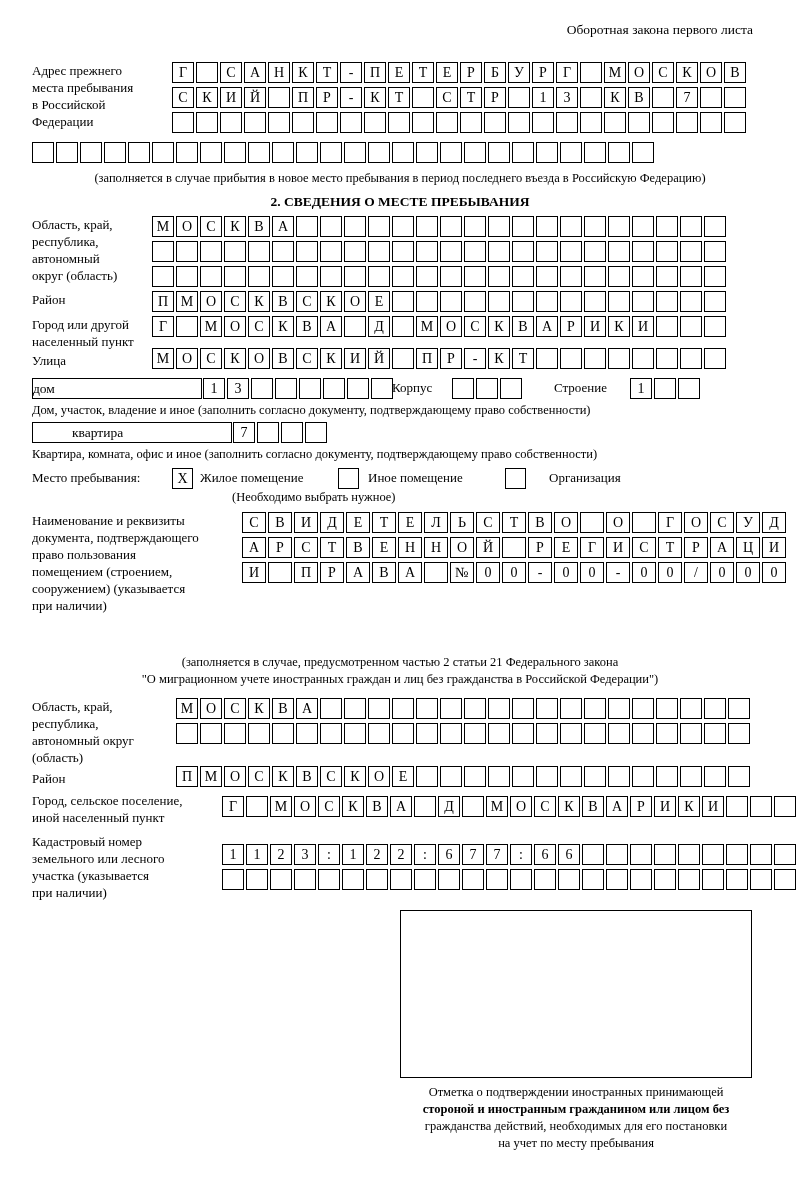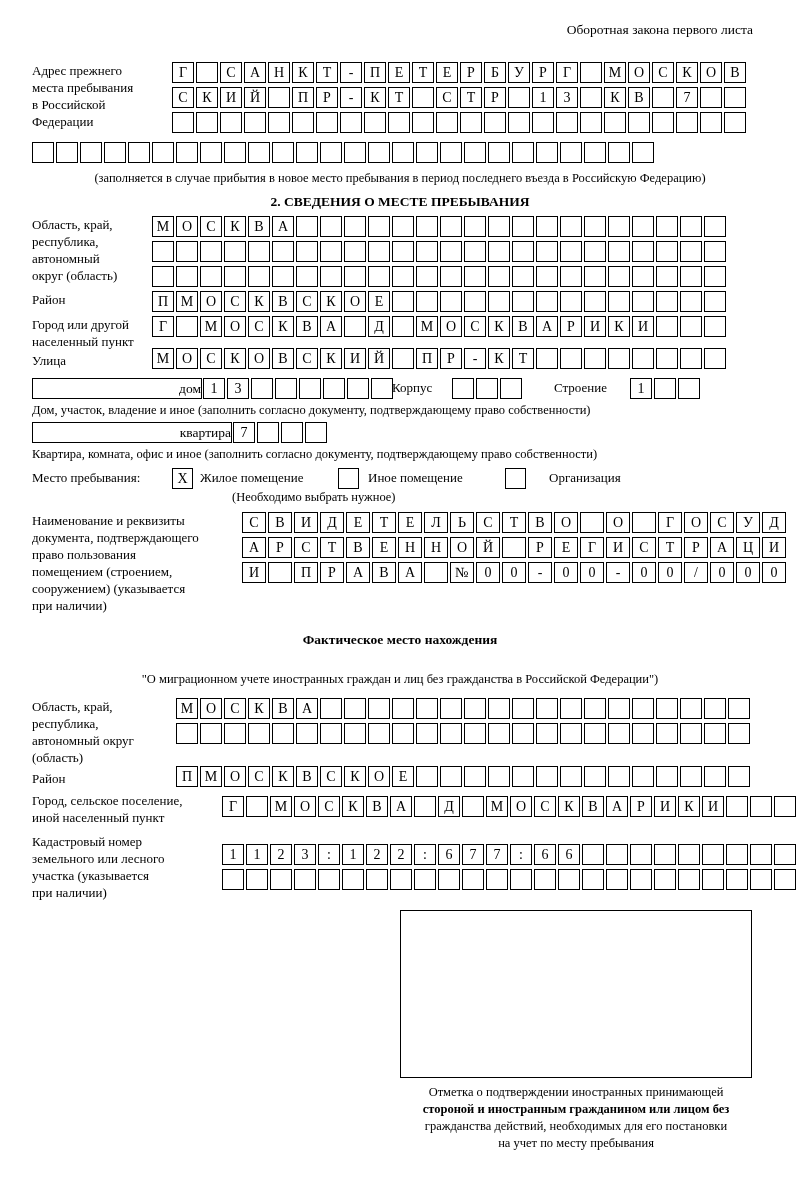--- a/index.html
+++ b/index.html
@@ -49,21 +49,21 @@
     line-height: 19px;
     font-family: "Liberation Serif", serif;
     background: #fff;
   }
   .cell.wide { width: 24px; }
   .boxlabel {
     position: absolute;
     border: 1px solid #000;
     box-sizing: border-box;
     height: 21px;
-    text-align: right;
+    text-align: left;
     font-size: 13.5px;
     line-height: 19px;
   }
   .chk {
     position: absolute;
     width: 21px;
     height: 21px;
     border: 1px solid #000;
     box-sizing: border-box;
     text-align: center;
@@ -494,21 +494,21 @@
       <div class="cell wide">0</div>
       <div class="cell wide">-</div>
       <div class="cell wide">0</div>
       <div class="cell wide">0</div>
       <div class="cell wide">/</div>
       <div class="cell wide">0</div>
       <div class="cell wide">0</div>
       <div class="cell wide">0</div>
     </div>
 
-  <div class="sectitle" style="left:0; top:632px;">Фактическое место нахождения</div>
+  <div class="footnote" style="left:32px; top:654px; width:736px;">(заполняется в случае, предусмотренном частью 2 статьи 21 Федерального закона</div>
   <div class="footnote" style="left:32px; top:671px; width:736px;">"О миграционном учете иностранных граждан и лиц без гражданства в Российской Федерации")</div>
 
   <div class="lbl" style="left:32px; top:698px;">Область, край,
 республика,
 автономный округ
 (область)</div>
   <div class="row" id="s3-reg-0" style="left:176px; top:698px;">
       <div class="cell">М</div>
       <div class="cell">О</div>
       <div class="cell">С</div>

